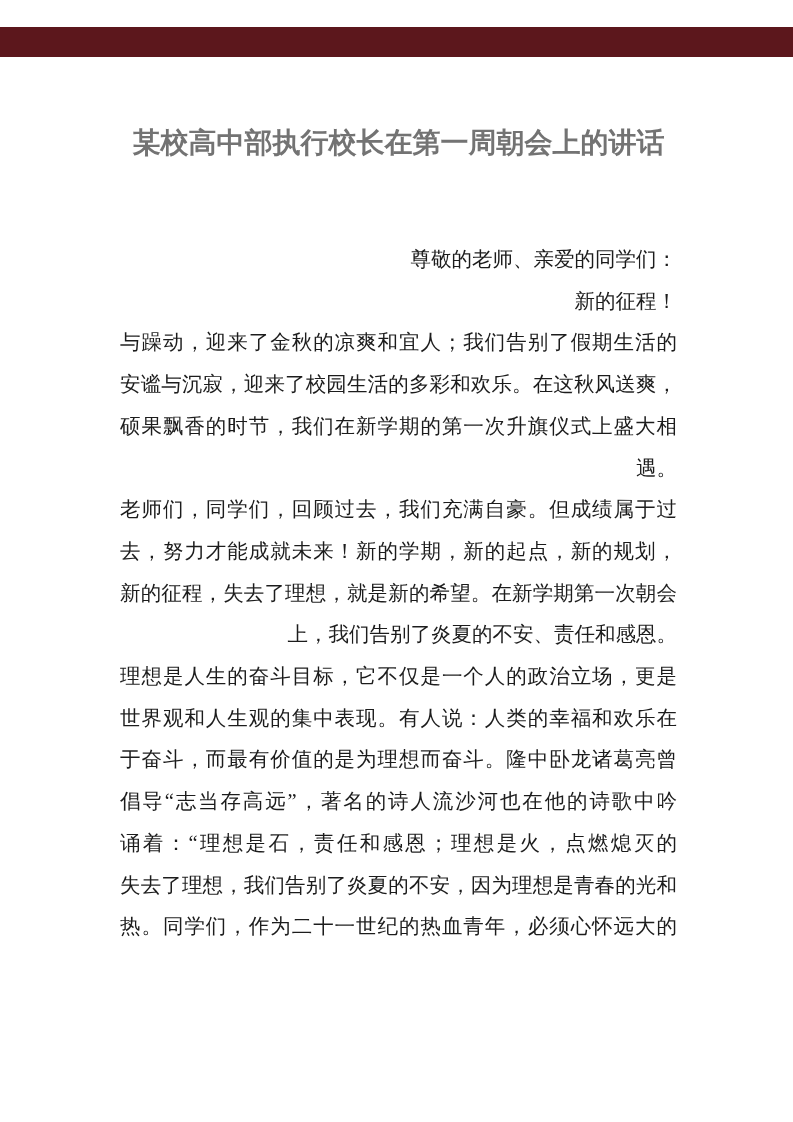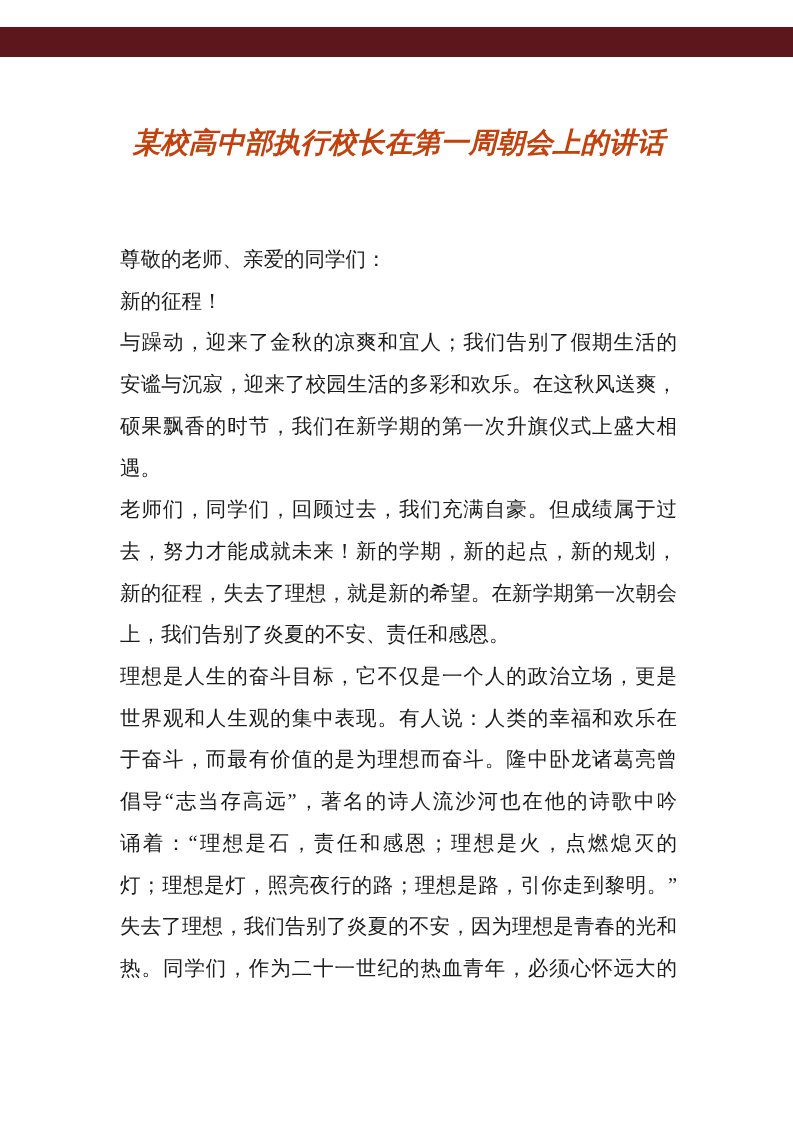--- a/index.html
+++ b/index.html
@@ -33,46 +33,45 @@
   }
   .doc-body {
     position: absolute;
     left: 120px; top: 239px;
     width: 557px;
     font-size: 20.5px;
     line-height: 41.7px;
     color: #1c1c1c;
   }
   .line {
-    text-align: left;
+    text-align: right;
   }
   .line.fill {
     text-align: justify;
     text-align-last: justify;
   }
 </style>
 </head>
 <body>
 
 <div class="page">
   <div class="top-banner" style="background: rgb(92, 23, 28);"></div>
-  <div class="doc-title" style="color: #c2410c; font-style: italic;">某校高中部执行校长在第一周朝会上的讲话</div>
+  <div class="doc-title" style="color: #737373;">某校高中部执行校长在第一周朝会上的讲话</div>
   <div class="doc-body" style="color: rgb(28, 28, 28);">
       <div class="line">尊敬的老师、亲爱的同学们：</div>
       <div class="line">新的征程！</div>
       <div class="line fill">与躁动，迎来了金秋的凉爽和宜人；我们告别了假期生活的</div>
       <div class="line fill">安谧与沉寂，迎来了校园生活的多彩和欢乐。在这秋风送爽，</div>
       <div class="line fill">硕果飘香的时节，我们在新学期的第一次升旗仪式上盛大相</div>
       <div class="line">遇。</div>
       <div class="line fill">老师们，同学们，回顾过去，我们充满自豪。但成绩属于过</div>
       <div class="line fill">去，努力才能成就未来！新的学期，新的起点，新的规划，</div>
       <div class="line fill">新的征程，失去了理想，就是新的希望。在新学期第一次朝会</div>
       <div class="line">上，我们告别了炎夏的不安、责任和感恩。</div>
       <div class="line fill">理想是人生的奋斗目标，它不仅是一个人的政治立场，更是</div>
       <div class="line fill">世界观和人生观的集中表现。有人说：人类的幸福和欢乐在</div>
       <div class="line fill">于奋斗，而最有价值的是为理想而奋斗。隆中卧龙诸葛亮曾</div>
       <div class="line fill">倡导“志当存高远”，著名的诗人流沙河也在他的诗歌中吟</div>
       <div class="line fill">诵着：“理想是石，责任和感恩；理想是火，点燃熄灭的</div>
-      <div class="line fill">灯；理想是灯，照亮夜行的路；理想是路，引你走到黎明。”</div>
       <div class="line fill">失去了理想，我们告别了炎夏的不安，因为理想是青春的光和</div>
       <div class="line fill">热。同学们，作为二十一世纪的热血青年，必须心怀远大的</div>
     </div>
 </div>
 
 </body></html>

